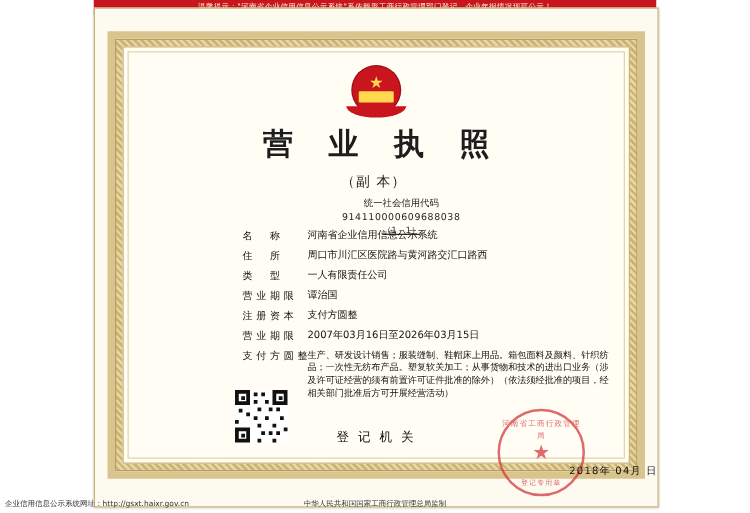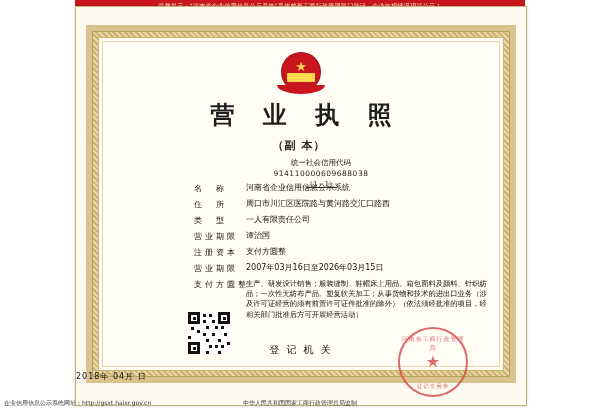--- a/index.html
+++ b/index.html
@@ -71,21 +71,21 @@
 
   
   .title{
     position:absolute;left:0;right:0;top:92px;text-align:center;
     font-family:"DejaVu Sans","Liberation Sans",sans-serif;
     font-size:24px;font-weight:bold;letter-spacing:10px;color:#1d1d1d;
     text-indent:10px;
   }
   .subtitle{
     position:absolute;left:0;right:4px;top:131px;text-align:center;
-    font-size:11px;color:#222;letter-spacing:1px;font-weight:bold;
+    font-size:11px;color:#222;letter-spacing:1px;
   }
 
   
   .code-wrap{
     position:absolute;left:0;right:0;top:150px;text-align:center;
     font-size:7.5px;color:#222;line-height:11px;padding-left:40px;
   }
   .code-num{letter-spacing:.5px;}
   .code-sub{font-size:7px;color:#333;text-decoration:underline;}
 
@@ -108,21 +108,21 @@
     background:#fff;
   }
   .qr i{position:absolute;background:#111;}
 
   
   .reg{
     position:absolute;left:0;right:0;top:336px;text-align:center;
     font-size:10px;letter-spacing:2px;color:#111;
   }
   .date{
-    position:absolute;left:0;right:0;top:364px;text-align:left;
+    position:absolute;left:0;right:0;top:364px;text-align:right;
     font-size:8px;letter-spacing:1px;color:#111;
   }
   .seal{
     position:absolute;left:322px;top:320px;width:66px;height:66px;
     border:2px solid #d23a3f;border-radius:50%;
     opacity:.75;
   }
   .seal .s-star{
     position:absolute;left:50%;top:50%;transform:translate(-50%,-50%);
     color:#d23a3f;font-size:16px;line-height:16px;

